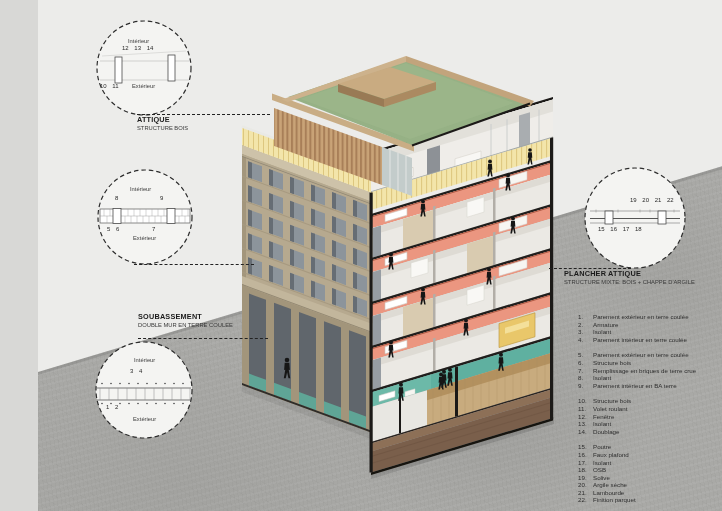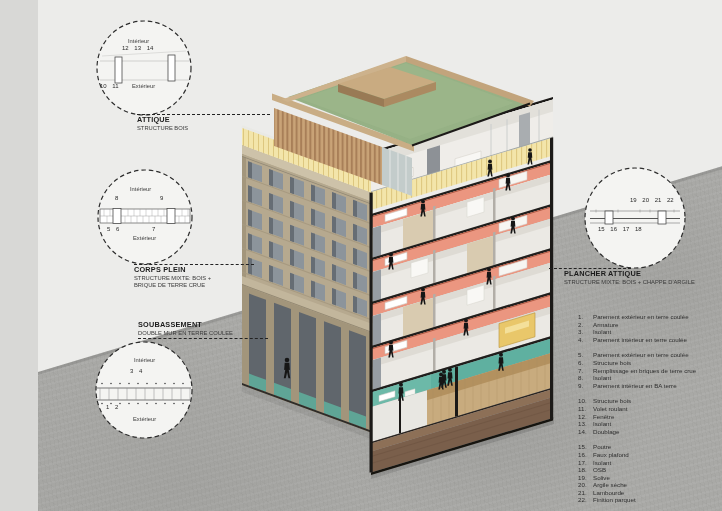--- a/index.html
+++ b/index.html
@@ -446,26 +446,21 @@
 
   <div class="leader" style="left:99px;top:114px;width:133px"></div>
   <div class="leader" style="left:96px;top:264px;width:120px"></div>
   <div class="leader" style="left:100px;top:338px;width:130px"></div>
   <div class="leader" style="left:511px;top:268px;width:82px"></div>
 
   <div class="callout" style="left:99px;top:116px">
     <div class="title">ATTIQUE</div>
     <div class="sub">STRUCTURE BOIS</div>
   </div>
-  <div class="callout" style="left:96px;top:266px">
-    <div class="title">CORPS PLEIN</div>
-    <div class="sub">STRUCTURE MIXTE: BOIS +</div>
-    <div class="sub">BRIQUE DE TERRE CRUE</div>
-  </div>
-  <div class="callout" style="left:100px;top:321px">
+  <div class="callout" style="left:100px;top:313px">
     <div class="title">SOUBASSEMENT</div>
     <div class="sub">DOUBLE MUR EN TERRE COULEE</div>
   </div>
   <div class="callout" style="left:526px;top:270px">
     <div class="title">PLANCHER ATTIQUE</div>
     <div class="sub">STRUCTURE MIXTE: BOIS + CHAPPE D'ARGILE</div>
   </div>
 
   <div class="legend">
     <div class="row">

